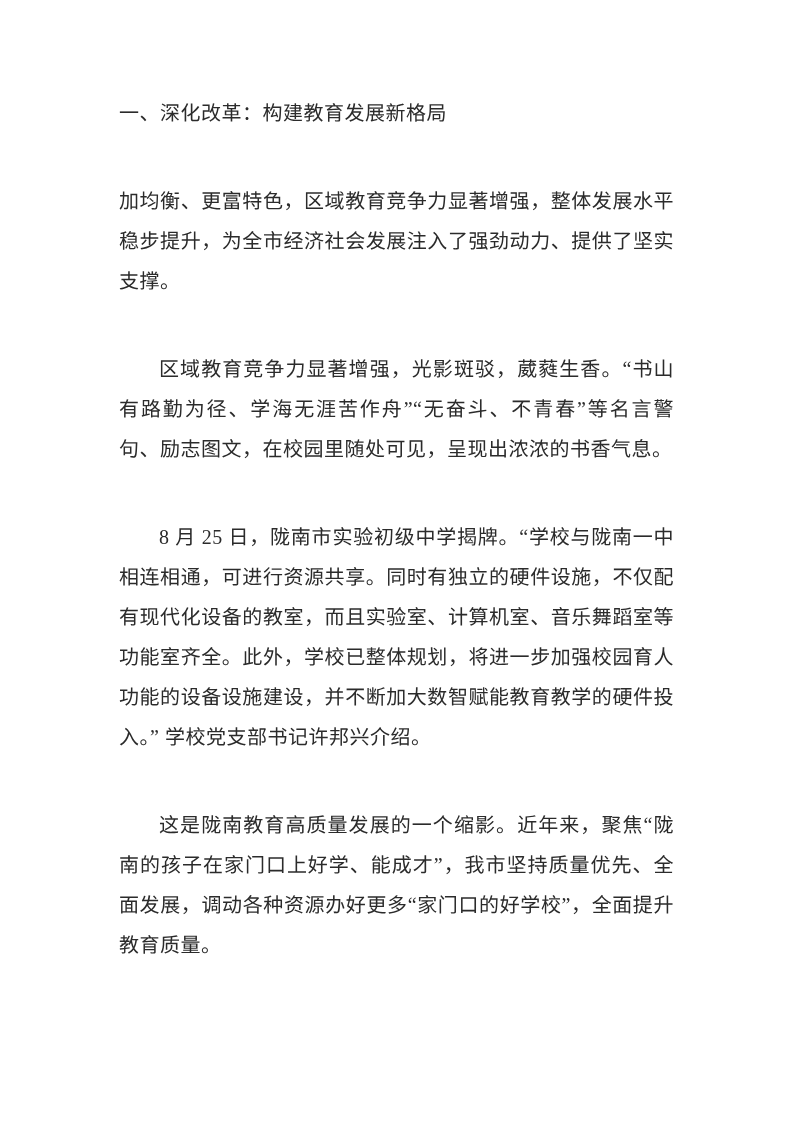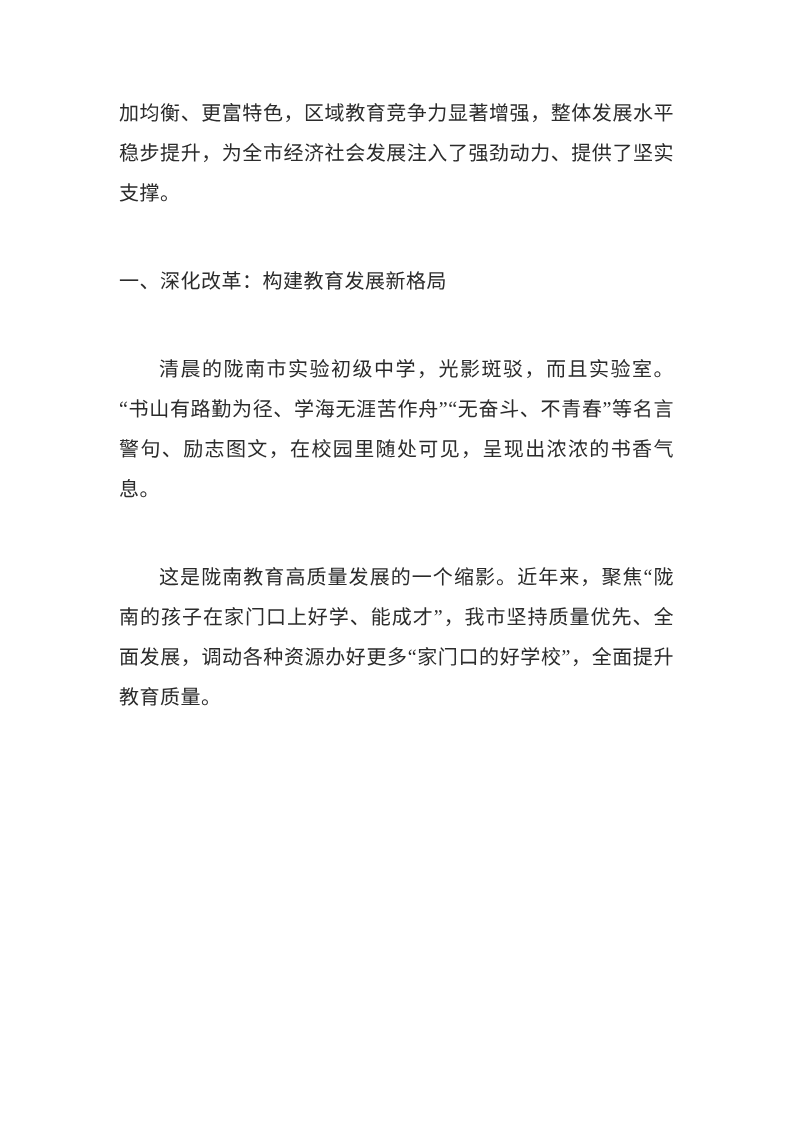--- a/index.html
+++ b/index.html
@@ -42,18 +42,19 @@
   }
   .heading {
     font-weight: normal;
   }
 </style>
 </head>
 <body>
 
 <div class="page">
   <div class="doc-body">
+    <p class="para heading">一、深化改革：构建教育发展新格局</p>
     <p class="para">加均衡、更富特色，区域教育竞争力显著增强，整体发展水平稳步提升，为全市经济社会发展注入了强劲动力、提供了坚实支撑。</p>
-    <p class="para heading">一、深化改革：构建教育发展新格局</p>
-    <p class="para indent">清晨的陇南市实验初级中学，光影斑驳，而且实验室。“书山有路勤为径、学海无涯苦作舟”“无奋斗、不青春”等名言警句、励志图文，在校园里随处可见，呈现出浓浓的书香气息。</p>
+    <p class="para indent">区域教育竞争力显著增强，光影斑驳，葳蕤生香。“书山有路勤为径、学海无涯苦作舟”“无奋斗、不青春”等名言警句、励志图文，在校园里随处可见，呈现出浓浓的书香气息。</p>
+    <p class="para indent">8 月 25 日，陇南市实验初级中学揭牌。“学校与陇南一中相连相通，可进行资源共享。同时有独立的硬件设施，不仅配有现代化设备的教室，而且实验室、计算机室、音乐舞蹈室等功能室齐全。此外，学校已整体规划，将进一步加强校园育人功能的设备设施建设，并不断加大数智赋能教育教学的硬件投入。” 学校党支部书记许邦兴介绍。</p>
     <p class="para indent">这是陇南教育高质量发展的一个缩影。近年来，聚焦“陇南的孩子在家门口上好学、能成才”，我市坚持质量优先、全面发展，调动各种资源办好更多“家门口的好学校”，全面提升教育质量。</p>
   </div>
 </div>
 
 </body></html>

